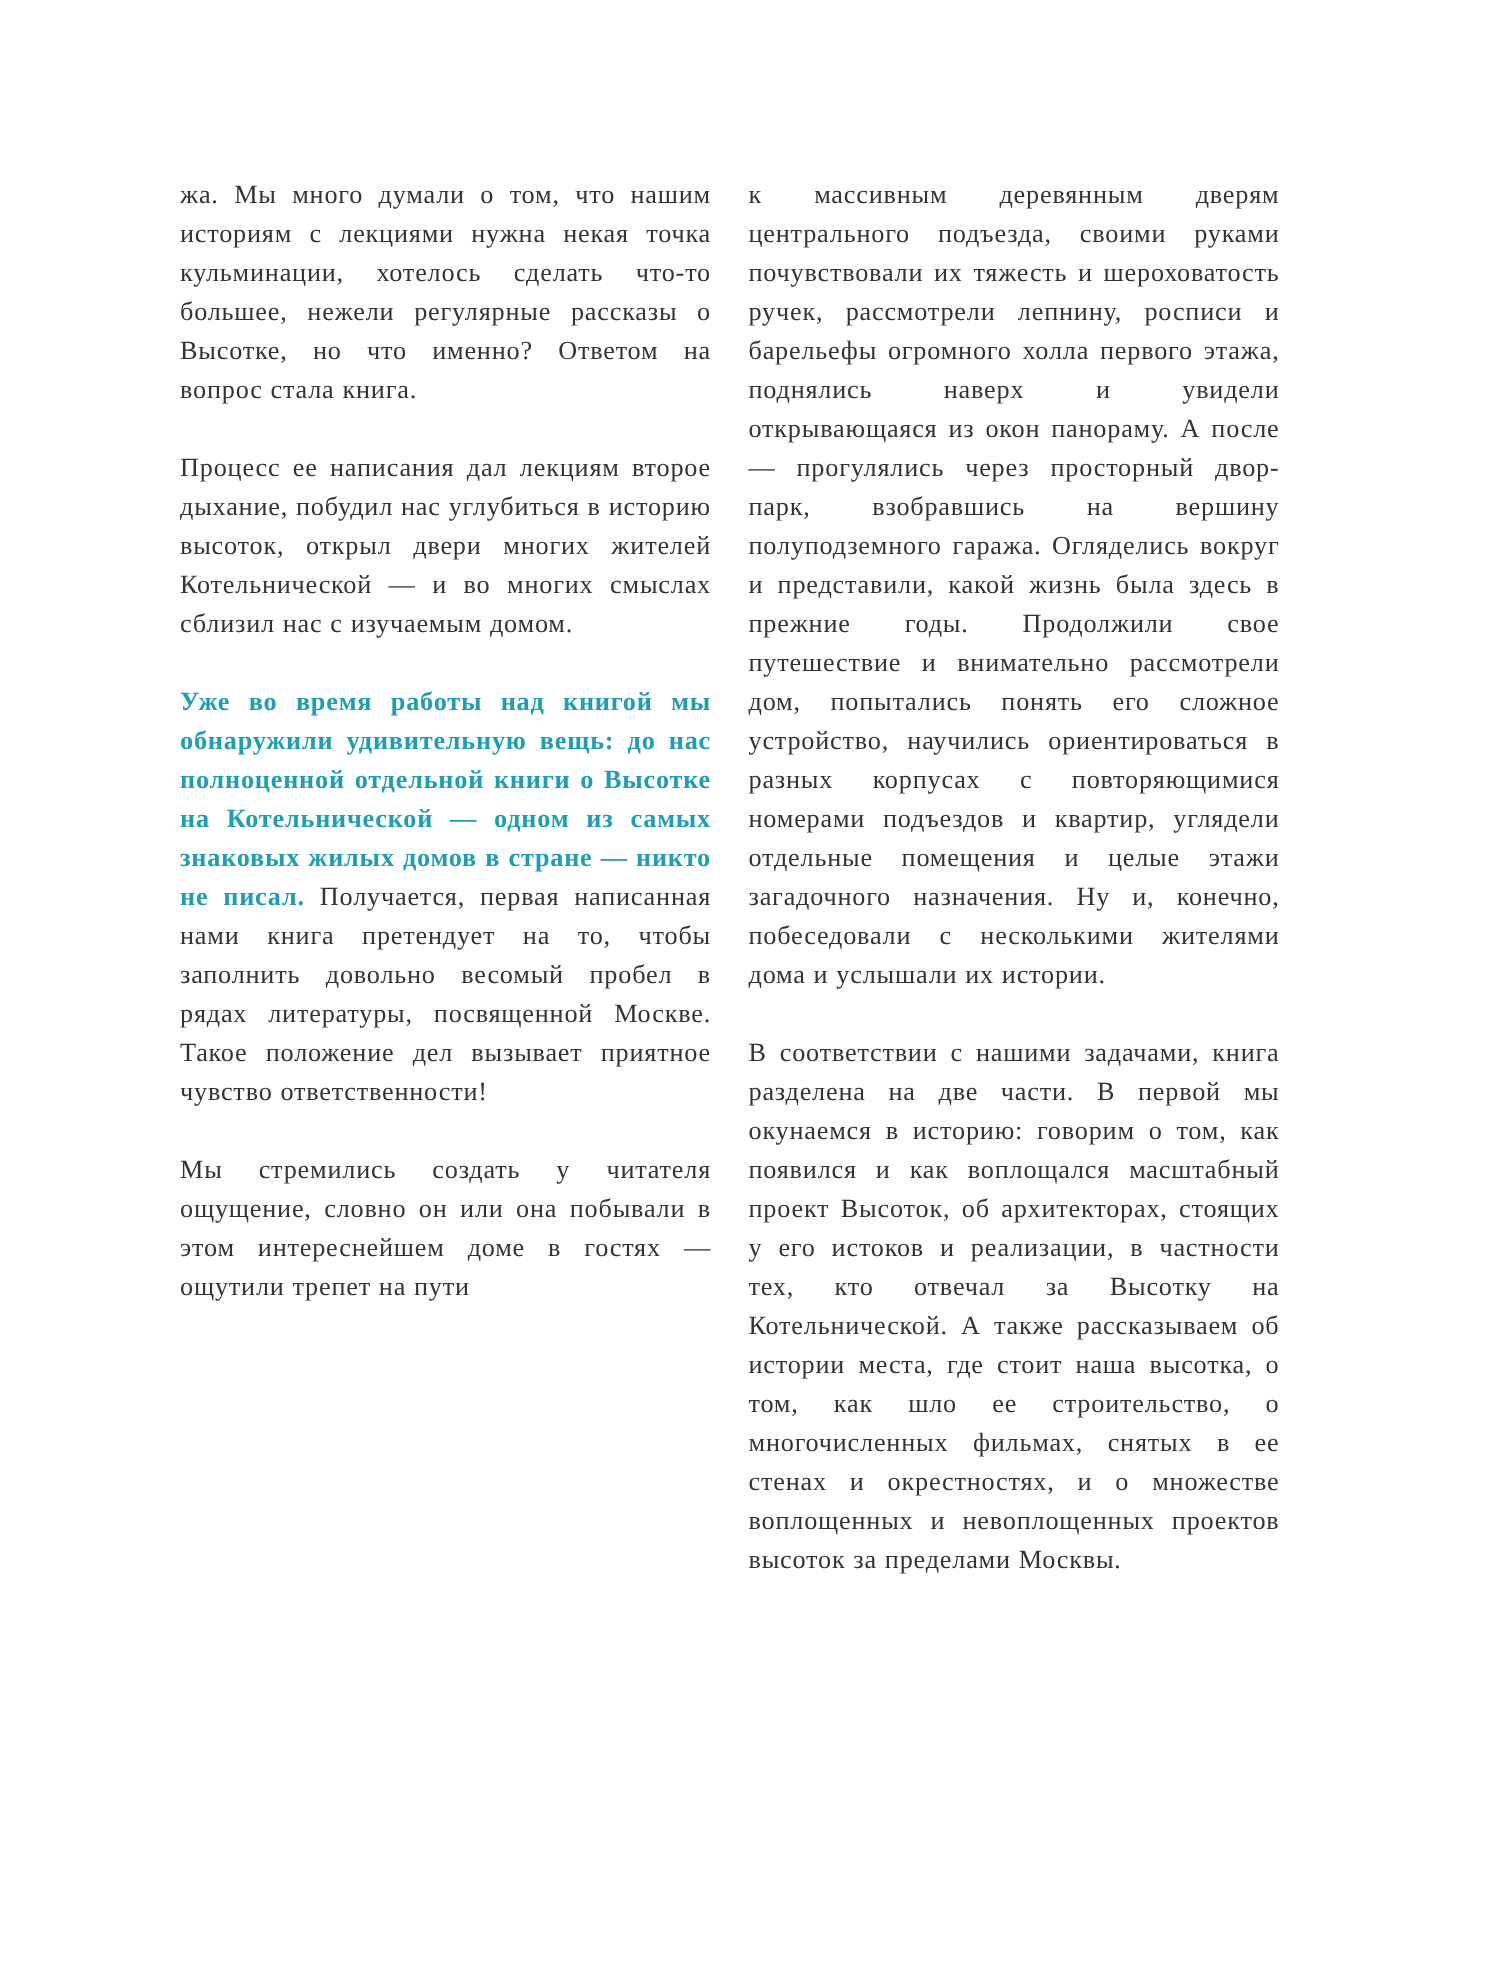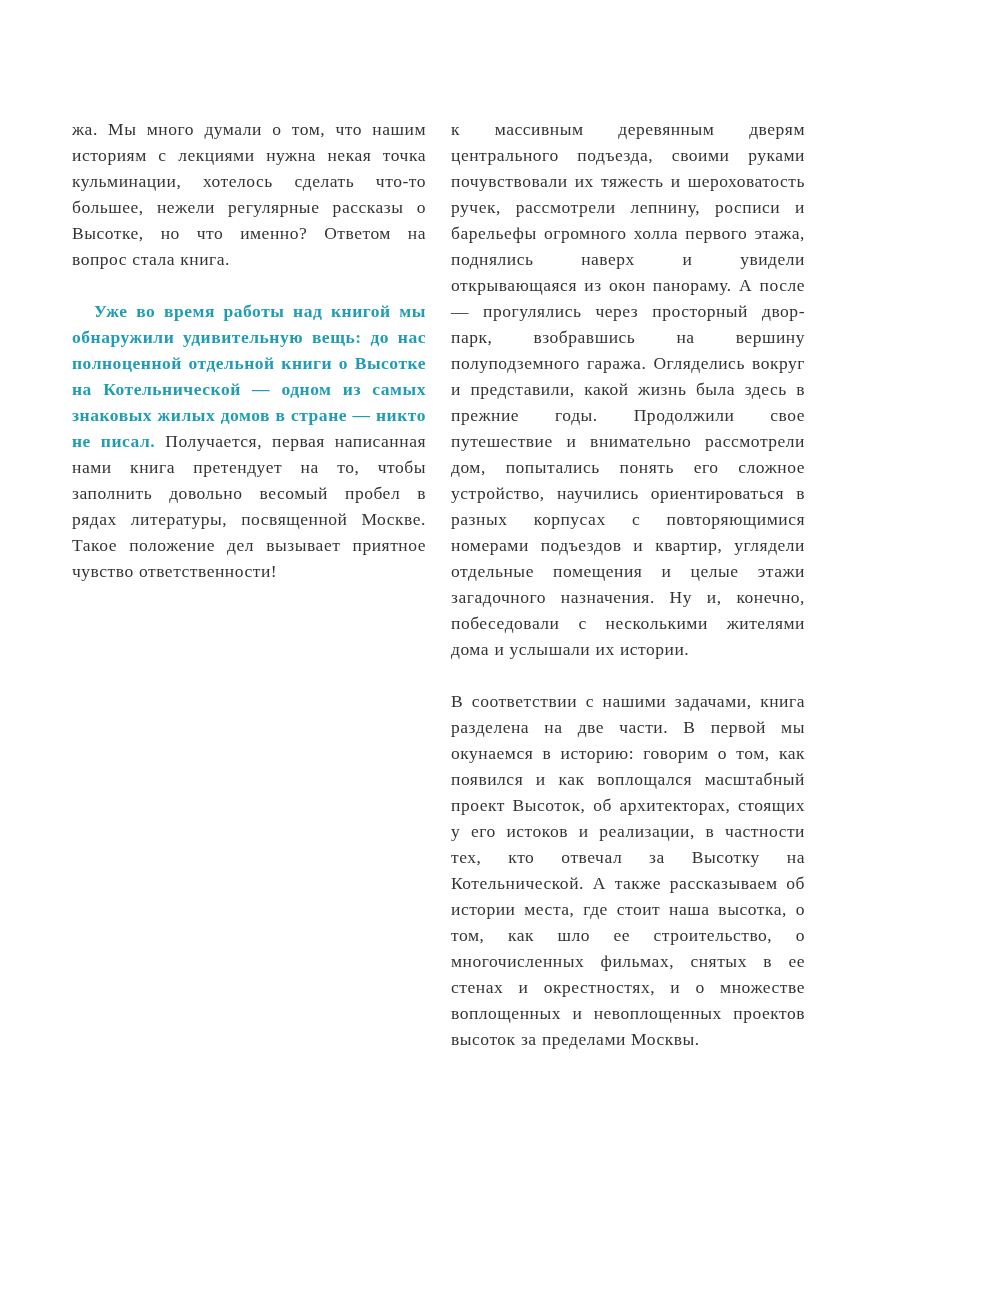--- a/index.html
+++ b/index.html
@@ -9,21 +9,21 @@
   }
   body {
     width: 1000px;
     height: 1312px;
     overflow: hidden;
   }
   .page {
     box-sizing: border-box;
     width: 1000px;
     height: 1124px;
-    padding: 116px 95px 0 72px;
+    padding: 116px 95px 0 120px;
     background: #ffffff;
   }
   .columns {
     display: flex;
     gap: 25px;
   }
   .col {
     width: 354px;
     font-family: "Liberation Serif", serif;
     font-size: 17.5px;
@@ -34,32 +34,33 @@
     hyphens: auto;
     -webkit-hyphens: auto;
     word-spacing: 0.02em;
   }
   .col p {
     margin: 0 0 26px 0;
   }
   .accent {
     color: #1e9db3;
     font-weight: bold;
-    margin-left: 22px;
   }
 </style>
 </head>
 <body>
 
 <div class="page">
   <div class="columns">
 
     <div class="col">
       <p>жа. Мы много думали о том, что нашим историям с лекциями нужна некая точка кульминации, хотелось сделать что-то большее, нежели регулярные рассказы о Высотке, но что именно? Ответом на вопрос стала книга.</p>
+      <p>Процесс ее написания дал лекциям второе дыхание, побудил нас углубиться в историю высоток, открыл двери многих жителей Котельнической — и во многих смыслах сблизил нас с изучаемым домом.</p>
       <p><span class="accent">Уже во время работы над книгой мы обнаружили удивительную вещь: до нас полноценной отдельной книги о Высотке на Котельнической — одном из самых знаковых жилых домов в стране — никто не писал.</span> <span>Получается, первая написанная нами книга претендует на то, чтобы заполнить довольно весомый пробел в рядах литературы, посвященной Москве. Такое положение дел вызывает приятное чувство ответственности!</span></p>
+      <p>Мы стремились создать у читателя ощущение, словно он или она побывали в этом интереснейшем доме в гостях — ощутили трепет на пути</p>
     </div>
 
     <div class="col">
       <p>к массивным деревянным дверям центрального подъезда, своими руками почувствовали их тяжесть и шероховатость ручек, рассмотрели лепнину, росписи и барельефы огромного холла первого этажа, поднялись наверх и увидели открывающаяся из окон панораму. А после — прогулялись через просторный двор-парк, взобравшись на вершину полуподземного гаража. Огляделись вокруг и представили, какой жизнь была здесь в прежние годы. Продолжили свое путешествие и внимательно рассмотрели дом, попытались понять его сложное устройство, научились ориентироваться в разных корпусах с повторяющимися номерами подъездов и квартир, углядели отдельные помещения и целые этажи загадочного назначения. Ну и, конечно, побеседовали с несколькими жителями дома и услышали их истории.</p>
       <p>В соответствии с нашими задачами, книга разделена на две части. В первой мы окунаемся в историю: говорим о том, как появился и как воплощался масштабный проект Высоток, об архитекторах, стоящих у его истоков и реализации, в частности тех, кто отвечал за Высотку на Котельнической. А также рассказываем об истории места, где стоит наша высотка, о том, как шло ее строительство, о многочисленных фильмах, снятых в ее стенах и окрестностях, и о множестве воплощенных и невоплощенных проектов высоток за пределами Москвы.</p>
     </div>
 
   </div>
 </div>
 

